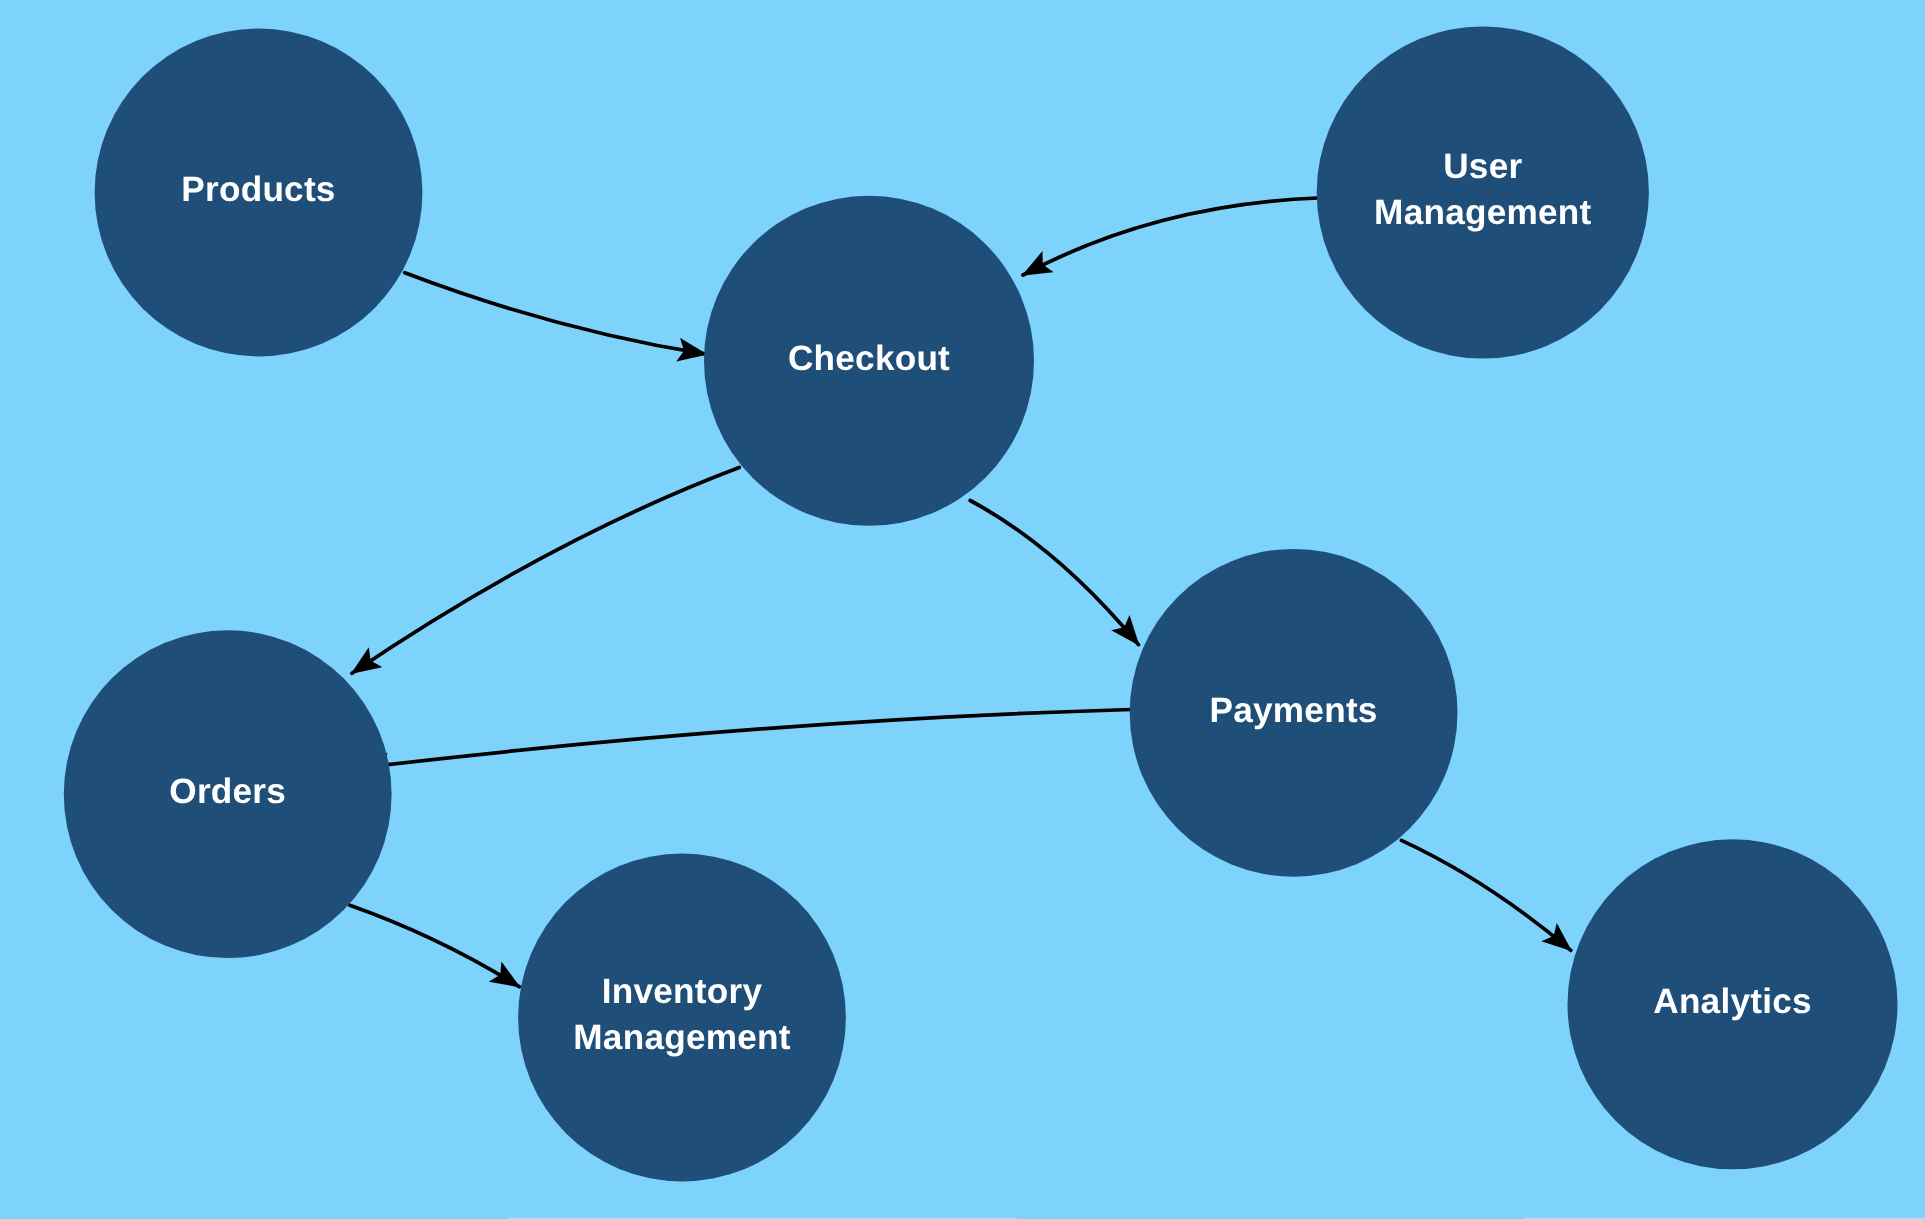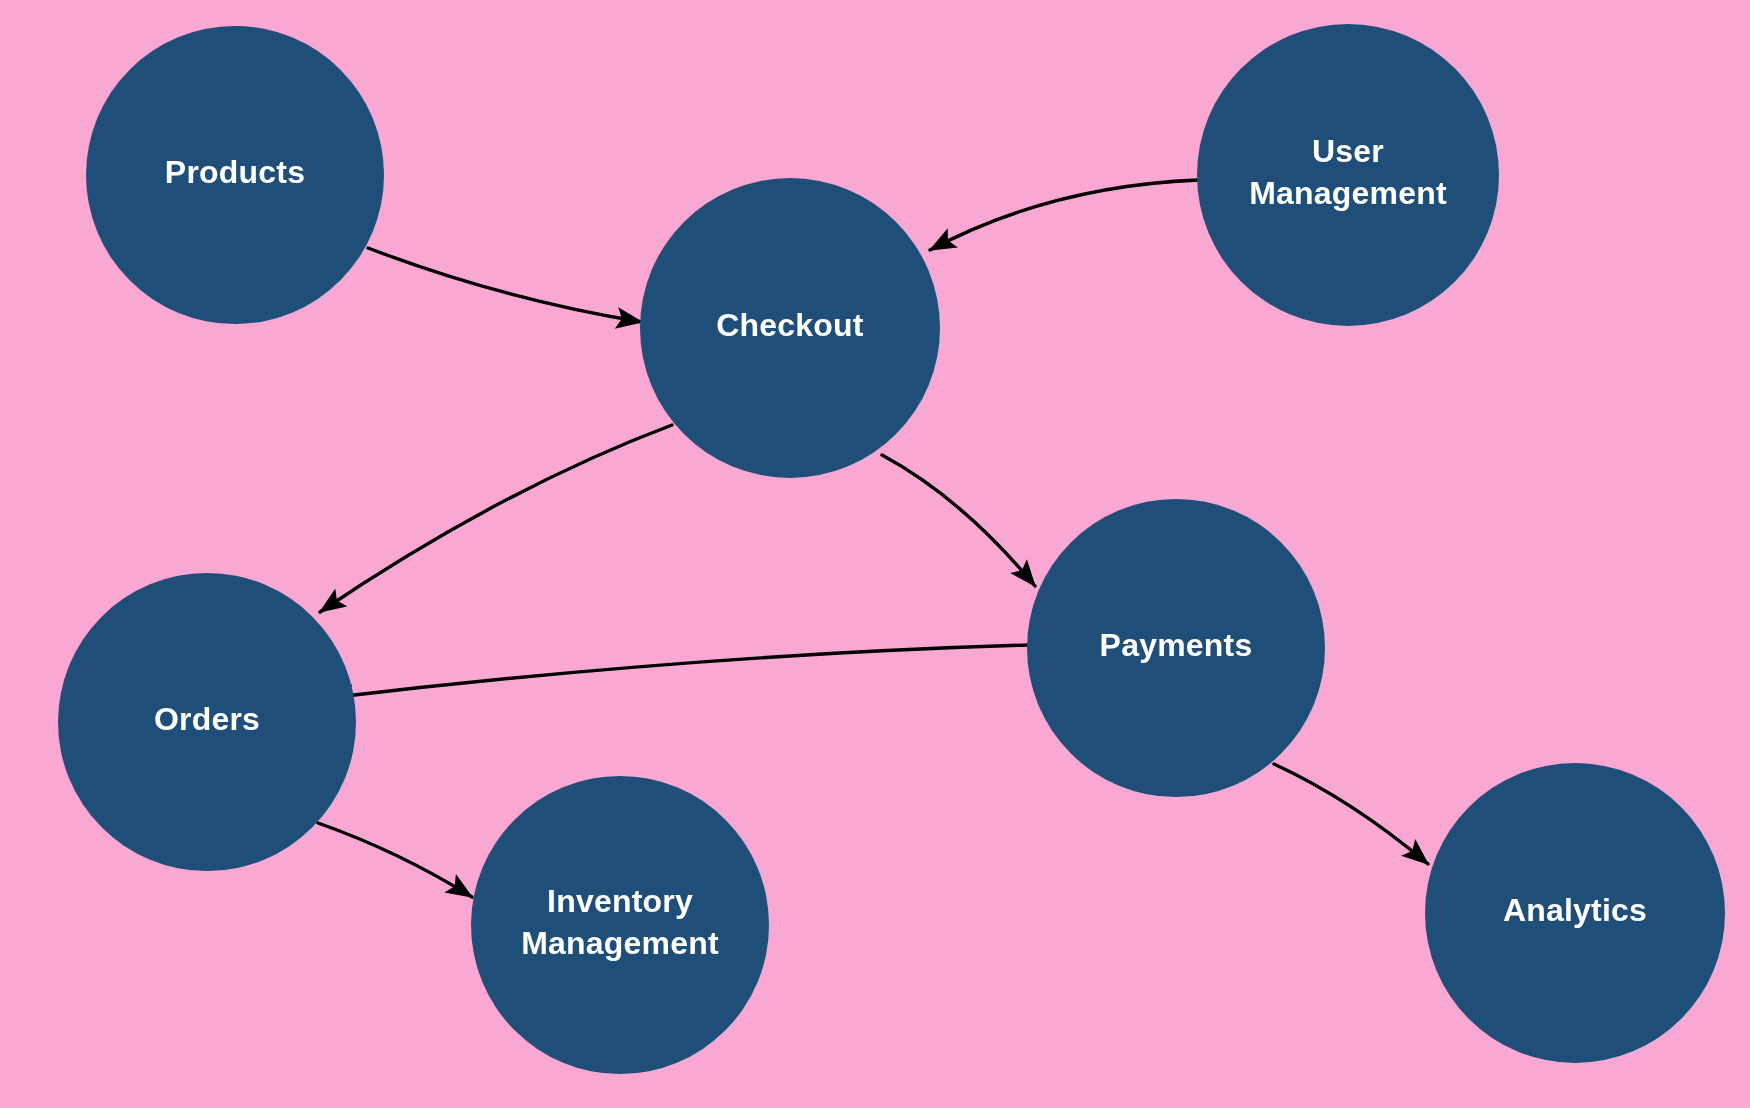--- a/index.html
+++ b/index.html
@@ -41,21 +41,21 @@
     stroke-width: 3.4;
     stroke-linecap: round;
   }
   .node-circle {
     stroke: none;
   }
 </style>
 </head>
 <body>
 
-<div id="canvas" style="background: #f9a8d4;">
+<div id="canvas" style="background: #7dd3fc;">
   <svg id="graph-svg" viewBox="0 0 1750 1108">
     <defs>
       <marker id="arrowhead" markerWidth="9" markerHeight="9" refX="7.6" refY="3.2" orient="auto" markerUnits="strokeWidth">
         <path d="M 0 0 L 8 3.2 L 0 6.4 L 1.6 3.2 Z" fill="#000000"></path>
       </marker>
     </defs>
     <g id="edges-layer">
         <path class="edge-path" d="M 368 248 Q 505 300 642 322" stroke="#000000" marker-end="url(#arrowhead)"></path>
         <path class="edge-path" d="M 1198 180 Q 1050 186 930 250" stroke="#000000" marker-end="url(#arrowhead)"></path>
         <path class="edge-path" d="M 672 425 Q 500 490 320 612" stroke="#000000" marker-end="url(#arrowhead)"></path>

